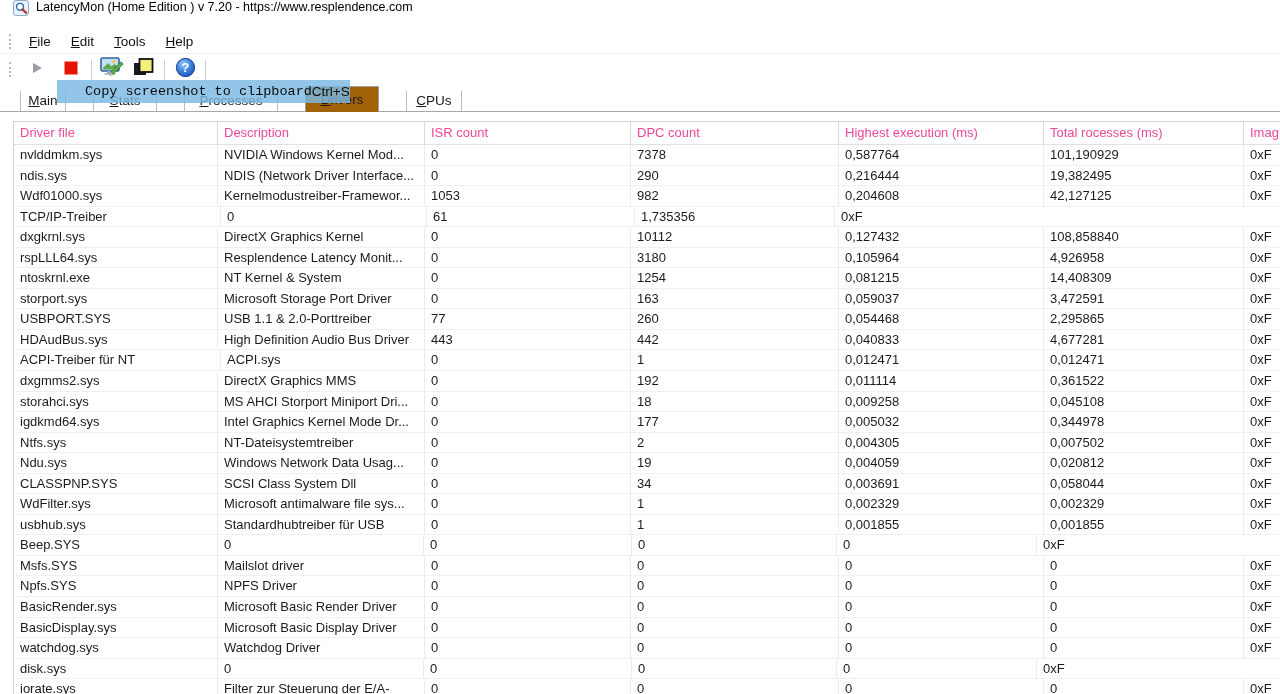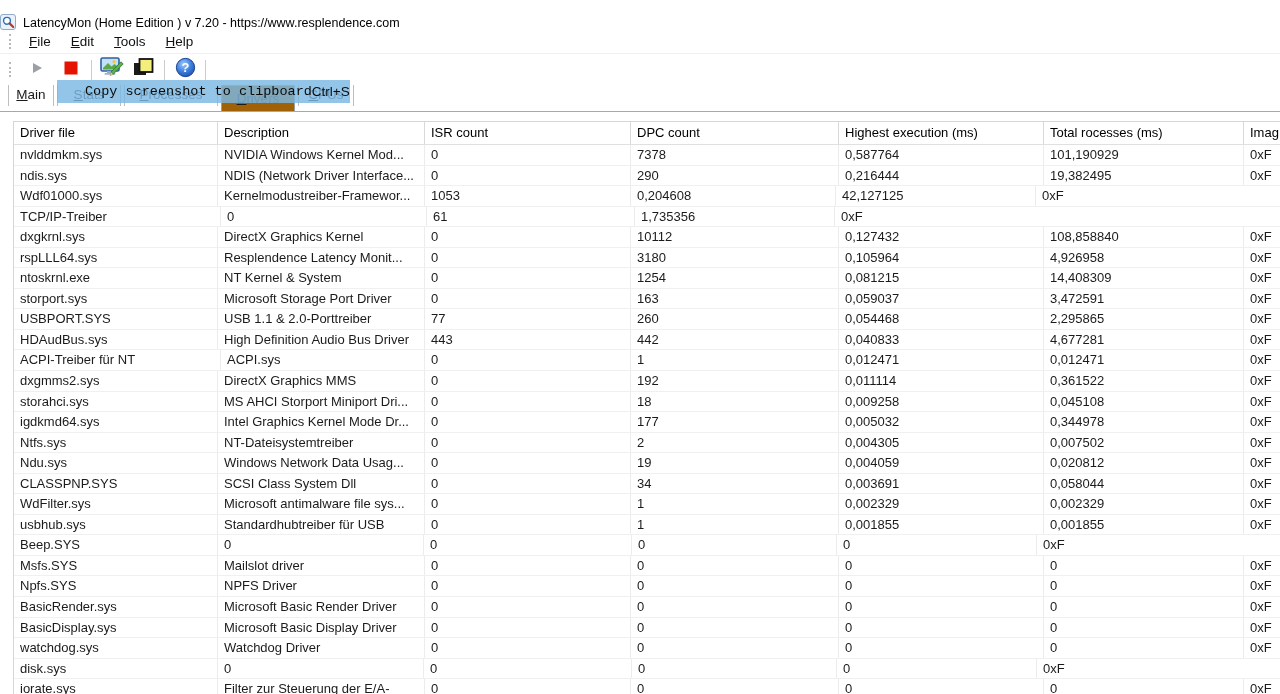--- a/index.html
+++ b/index.html
@@ -4,54 +4,54 @@
 <style>
   html,body { margin:0; padding:0; }
   body {
     width:1280px; height:694px; overflow:hidden; background:#ffffff;
     font-family:"Liberation Sans", sans-serif; color:#1b1b1b;
     -webkit-font-smoothing:antialiased;
   }
   .window { position:relative; width:1280px; height:694px; background:#fff; overflow:hidden; }
 
   
-  .titlebar { height:30px; display:flex; align-items:flex-end; }
+  .titlebar { height:30px; display:flex; align-items:flex-start; padding-left:13px; }
   .app-icon { width:16px; height:16px; margin-right:7px; flex:none; }
   .title-text { font-size:12.5px; color:#000; white-space:nowrap; }
 
   
   .menubar { height:23px; display:flex; align-items:center; border-bottom:1px solid #f1f1f1; }
   .gripper { width:2px; height:15px; border-left:2px dotted #b9b9b9; margin:0 6px 0 9px; flex:none; }
   .menu-item { padding:0 10px; font-size:13.5px; color:#111; cursor:default; }
   u { text-decoration:underline; }
 
   
   .toolbar { height:31px; display:flex; align-items:center; }
   .tbtn { width:28px; height:26px; display:flex; align-items:center; justify-content:center; flex:none; }
   .tsep { width:1px; height:20px; background:#cccccc; margin:0 6px; flex:none; }
 
   
-  .tabbar { position:relative; height:27px; display:flex; padding-left:8px; }
+  .tabbar { position:relative; height:27px; display:flex; align-items:flex-end; padding-left:20px;gap:24px; }
   .tabbar::after { content:""; position:absolute; left:0; right:0; bottom:0; height:1px; background:#a8a8a8; }
   .tab { box-sizing:border-box; height:21px; line-height:20px; text-align:center;
          font-size:13.5px; color:#1a1a1a; border-left:1px solid #bdbdbd; border-right:1px solid #bdbdbd;
          margin-right:3px; background:transparent; z-index:0; }
   .tab.selected { height:26px; line-height:25px; background:#a16207; border:1px solid #9e9e9e; border-bottom:none; z-index:2; }
 
   
   .tooltip { position:absolute; left:57px; top:80px; width:293px; height:23px;
              background:rgba(123,184,227,0.82); display:flex; align-items:center;
              font-size:13.5px; color:#0a0a0a; z-index:5; }
   .tooltip .tt-label { margin-left:28px; white-space:nowrap;font-family:Liberation Mono, monospace; }
   .tooltip .tt-shortcut { margin-left:auto; margin-right:25px; white-space:nowrap; }
 
   
   .table { position:absolute; left:13px; top:121px; right:0; bottom:0; overflow:hidden;
            border-top:1px solid #d6d6d6; border-left:1px solid #d6d6d6; background:#fff; }
-  .thead { display:flex; height:22px; line-height:22px; font-size:13px; color:#000000; border-bottom:1px solid #e0e0e0; }
+  .thead { display:flex; height:22px; line-height:22px; font-size:13px; color:#ec4899; border-bottom:1px solid #e0e0e0; }
   .thead .cell { border-right:1px solid #d9d9d9; }
   .trow { display:flex; box-sizing:border-box; height:20.55px; line-height:19.5px; font-size:13px; border-bottom:1px solid #f0f0f0; }
   .cell { box-sizing:border-box; padding-left:6px; white-space:nowrap; overflow:hidden; flex:none; border-right:1px solid #ececec; }
   .c0{width:204px} .c1{width:207px} .c2{width:206px} .c3{width:208px} .c4{width:205px} .c5{width:200px}
   .c6{width:80px; border-right:none;}
 </style>
 </head>
 <body>
 
 <div class="window">
@@ -173,20 +173,21 @@
           <span class="cell c2">0</span>
           <span class="cell c3">290</span>
           <span class="cell c4">0,216444</span>
           <span class="cell c5">19,382495</span>
           <span class="cell c6">0xF</span>
         </div>
         <div class="trow">
           <span class="cell c0">Wdf01000.sys</span>
           <span class="cell c1">Kernelmodustreiber-Framewor...</span>
           <span class="cell c2">1053</span>
+          <span class="cell c3">982</span>
           <span class="cell c4">0,204608</span>
           <span class="cell c5">42,127125</span>
           <span class="cell c6">0xF</span>
         </div>
         <div class="trow">
           <span class="cell c1">TCP/IP-Treiber</span>
           <span class="cell c2">0</span>
           <span class="cell c3">61</span>
           <span class="cell c5">1,735356</span>
           <span class="cell c6">0xF</span>

